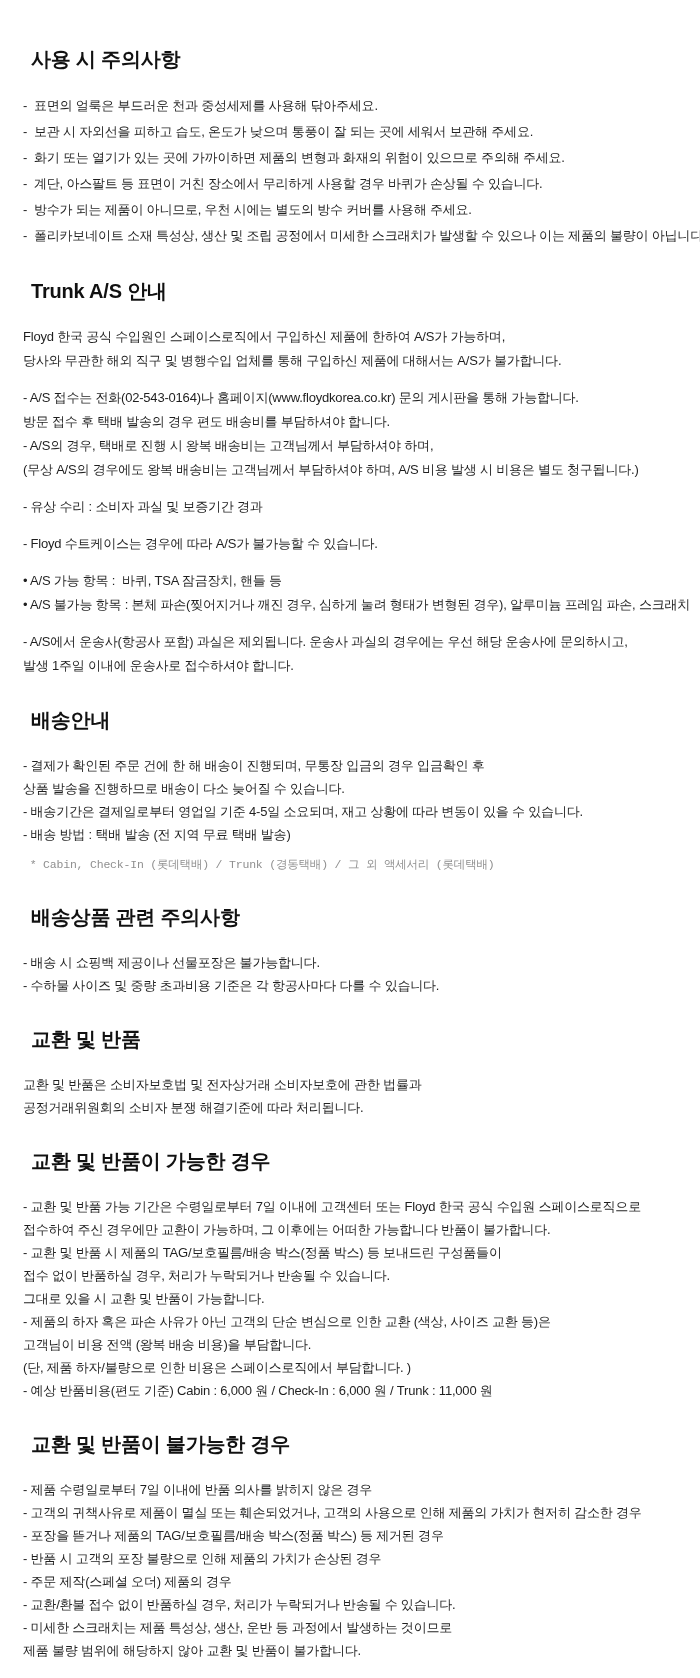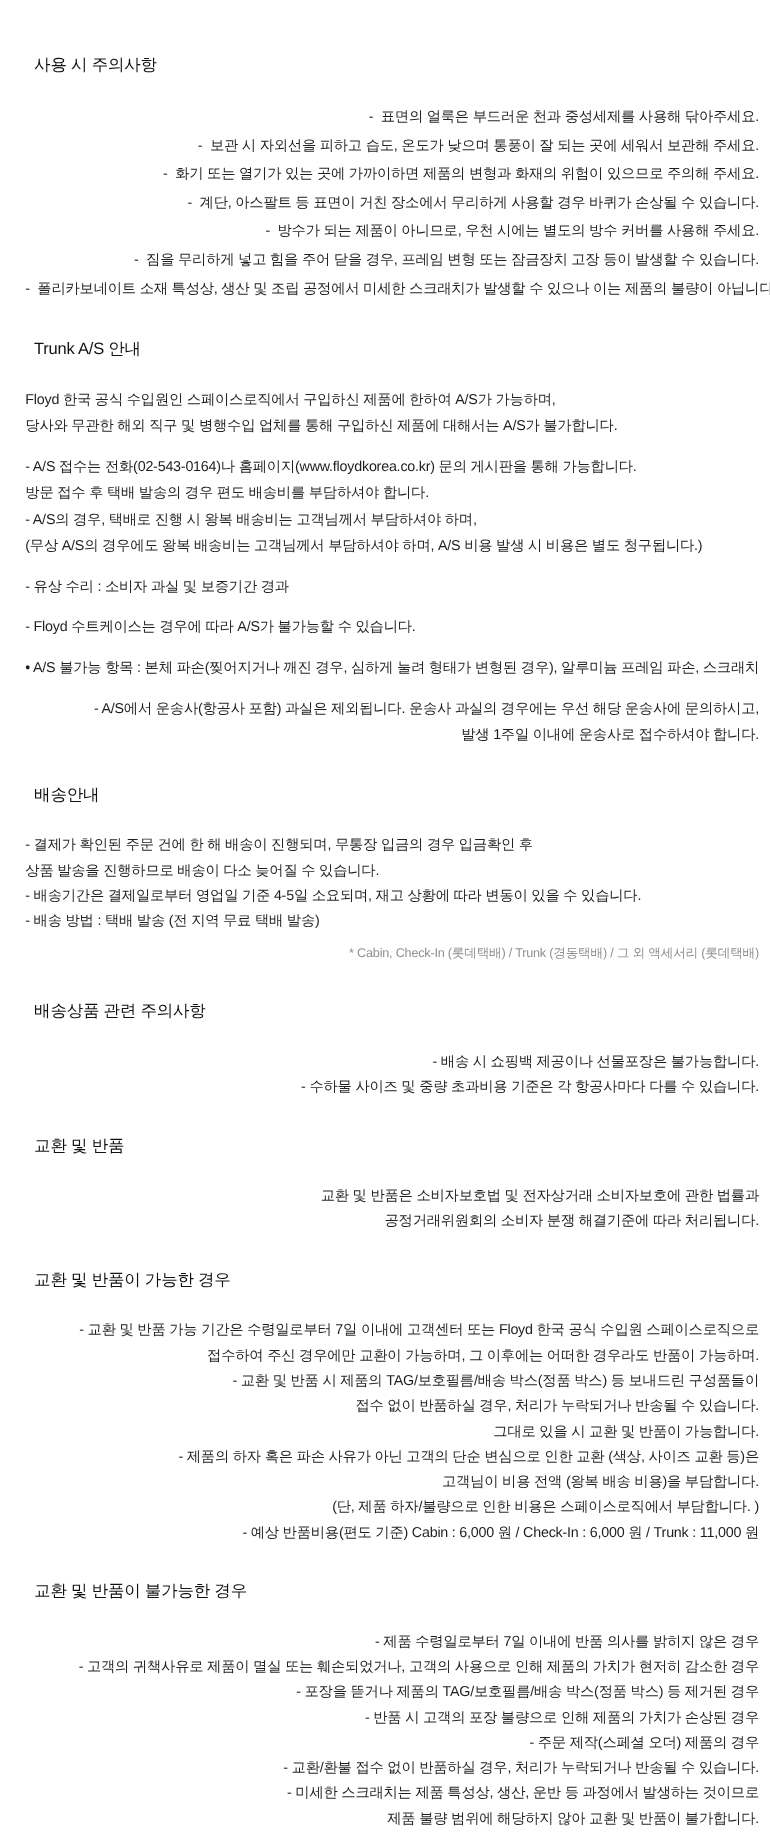--- a/index.html
+++ b/index.html
@@ -16,59 +16,58 @@
     -webkit-font-smoothing: antialiased;
   }
   main {
     box-sizing: border-box;
     width: 700px;
     padding: 50px 10px 34px 23px;
   }
   section.sec { display: block; }
   h2.sec-heading {
     margin: 33px 0 24px 8px;
-    font-size: 15px;
+    font-size: 20px;
     line-height: 19px;
-    font-weight: 400;
+    font-weight: 700;
     color: #111111;
     letter-spacing: -0.2px;
   }
   section.sec:first-child h2.sec-heading { margin-top: 0; }
   .block { margin: 0 0 13px 0; }
-  .block:last-child { margin-bottom: 0; text-align: right; }
+  .block:last-child { margin-bottom: 0; }
   p.line {
     margin: 0;
     font-size: 13px;
     line-height: 23px;
     white-space: pre;
     letter-spacing: -0.2px;
     color: #1f1f1f;
   }
   .pitch-26 p.line { line-height: 26px; }
   .pitch-24 p.line { line-height: 24px; }
-  .block.muted { margin-top: -4px; }
+  .block.muted { margin-top: -4px; font-family: Liberation Mono, monospace; }
   .block.muted p.line {
     font-size: 11.5px;
     line-height: 20px;
     color: #8f8f8f;
   }
 </style>
 </head>
 <body>
 
 <main id="doc">
     <section class="sec">
       <h2 class="sec-heading">사용 시 주의사항</h2>
       <div class="block pitch-26">
         <p class="line">-  표면의 얼룩은 부드러운 천과 중성세제를 사용해 닦아주세요.</p>
         <p class="line">-  보관 시 자외선을 피하고 습도, 온도가 낮으며 통풍이 잘 되는 곳에 세워서 보관해 주세요.</p>
         <p class="line">-  화기 또는 열기가 있는 곳에 가까이하면 제품의 변형과 화재의 위험이 있으므로 주의해 주세요.</p>
         <p class="line">-  계단, 아스팔트 등 표면이 거친 장소에서 무리하게 사용할 경우 바퀴가 손상될 수 있습니다.</p>
         <p class="line">-  방수가 되는 제품이 아니므로, 우천 시에는 별도의 방수 커버를 사용해 주세요.</p>
-        <p class="line">-  짐을 무리하게 넣고 힘을 주어 닫을 경우, 프레임 변형 또는 잠금장치 고장 등이 발생할 수 있습니다.</p>
         <p class="line">-  폴리카보네이트 소재 특성상, 생산 및 조립 공정에서 미세한 스크래치가 발생할 수 있으나 이는 제품의 불량이 아닙니다.</p>
       </div>
     </section>
     <section class="sec">
       <h2 class="sec-heading">Trunk A/S 안내</h2>
       <div class="block pitch-24">
         <p class="line">Floyd 한국 공식 수입원인 스페이스로직에서 구입하신 제품에 한하여 A/S가 가능하며,</p>
         <p class="line">당사와 무관한 해외 직구 및 병행수입 업체를 통해 구입하신 제품에 대해서는 A/S가 불가합니다.</p>
       </div>
       <div class="block pitch-24">
@@ -77,20 +76,21 @@
         <p class="line">- A/S의 경우, 택배로 진행 시 왕복 배송비는 고객님께서 부담하셔야 하며,</p>
         <p class="line">(무상 A/S의 경우에도 왕복 배송비는 고객님께서 부담하셔야 하며, A/S 비용 발생 시 비용은 별도 청구됩니다.)</p>
       </div>
       <div class="block pitch-24">
         <p class="line">- 유상 수리 : 소비자 과실 및 보증기간 경과</p>
       </div>
       <div class="block pitch-24">
         <p class="line">- Floyd 수트케이스는 경우에 따라 A/S가 불가능할 수 있습니다.</p>
       </div>
       <div class="block pitch-24">
+        <p class="line">• A/S 가능 항목 :  바퀴, TSA 잠금장치, 핸들 등</p>
         <p class="line">• A/S 불가능 항목 : 본체 파손(찢어지거나 깨진 경우, 심하게 눌려 형태가 변형된 경우), 알루미늄 프레임 파손, 스크래치</p>
       </div>
       <div class="block pitch-24">
         <p class="line">- A/S에서 운송사(항공사 포함) 과실은 제외됩니다. 운송사 과실의 경우에는 우선 해당 운송사에 문의하시고,</p>
         <p class="line">발생 1주일 이내에 운송사로 접수하셔야 합니다.</p>
       </div>
     </section>
     <section class="sec">
       <h2 class="sec-heading">배송안내</h2>
       <div class="block ">
@@ -114,21 +114,21 @@
       <h2 class="sec-heading">교환 및 반품</h2>
       <div class="block ">
         <p class="line">교환 및 반품은 소비자보호법 및 전자상거래 소비자보호에 관한 법률과</p>
         <p class="line">공정거래위원회의 소비자 분쟁 해결기준에 따라 처리됩니다.</p>
       </div>
     </section>
     <section class="sec">
       <h2 class="sec-heading">교환 및 반품이 가능한 경우</h2>
       <div class="block ">
         <p class="line">- 교환 및 반품 가능 기간은 수령일로부터 7일 이내에 고객센터 또는 Floyd 한국 공식 수입원 스페이스로직으로</p>
-        <p class="line">접수하여 주신 경우에만 교환이 가능하며, 그 이후에는 어떠한 경우라도 반품이 가능하며.</p>
+        <p class="line">접수하여 주신 경우에만 교환이 가능하며, 그 이후에는 어떠한 가능합니다 반품이 불가합니다.</p>
         <p class="line">- 교환 및 반품 시 제품의 TAG/보호필름/배송 박스(정품 박스) 등 보내드린 구성품들이</p>
         <p class="line">접수 없이 반품하실 경우, 처리가 누락되거나 반송될 수 있습니다.</p>
         <p class="line">그대로 있을 시 교환 및 반품이 가능합니다.</p>
         <p class="line">- 제품의 하자 혹은 파손 사유가 아닌 고객의 단순 변심으로 인한 교환 (색상, 사이즈 교환 등)은</p>
         <p class="line">고객님이 비용 전액 (왕복 배송 비용)을 부담합니다.</p>
         <p class="line">(단, 제품 하자/불량으로 인한 비용은 스페이스로직에서 부담합니다. )</p>
         <p class="line">- 예상 반품비용(편도 기준) Cabin : 6,000 원 / Check-In : 6,000 원 / Trunk : 11,000 원</p>
       </div>
     </section>
     <section class="sec">

